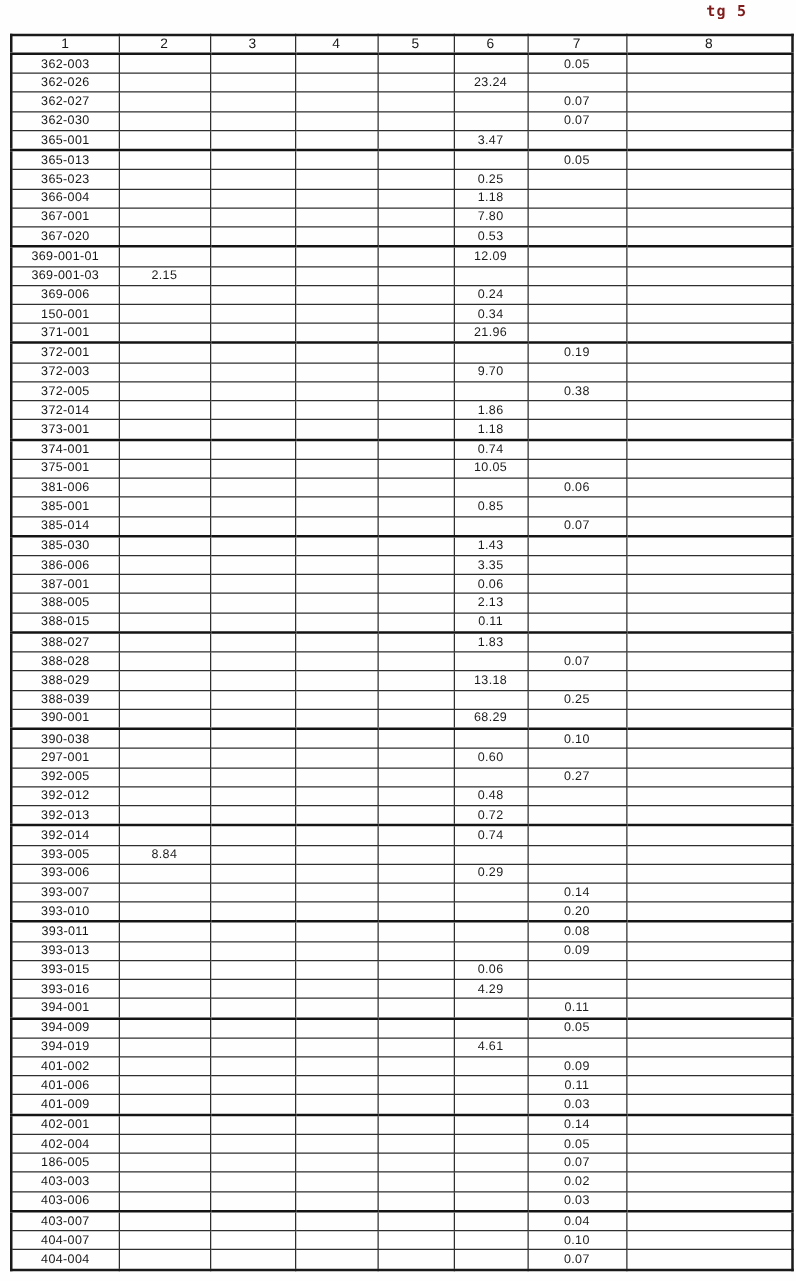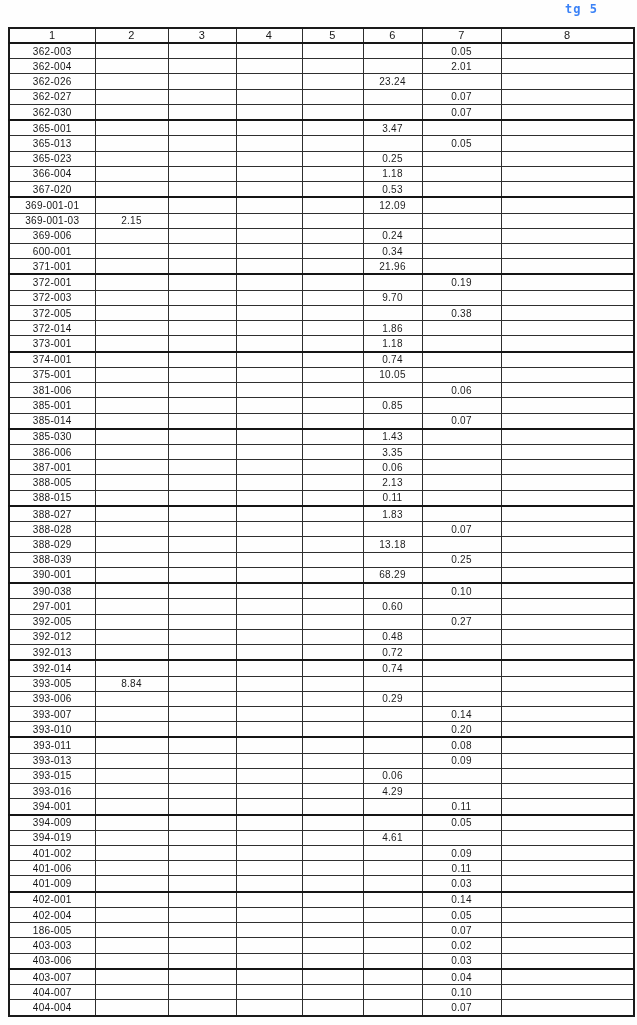--- a/index.html
+++ b/index.html
@@ -17,21 +17,21 @@
     overflow: hidden;
   }
   .corner-label {
     position: absolute;
     top: 2px;
     left: 565px;
     font-family: "DejaVu Sans Mono", monospace;
     font-weight: bold;
     font-size: 12px;
     letter-spacing: 1px;
-    color: #3b82f6;
+    color: #7f1d1d;
   }
   table.scan-table {
     position: absolute;
     left: 8px;
     top: 27px;
     width: 625px;
     height: 990px;
     border-collapse: collapse;
     table-layout: fixed;
     border: 2px solid #1a1a1a;
@@ -101,30 +101,20 @@
           <td>362-003</td>
           <td></td>
           <td></td>
           <td></td>
           <td></td>
           <td></td>
           <td>0.05</td>
           <td></td>
         </tr>
         <tr>
-          <td>362-004</td>
-          <td></td>
-          <td></td>
-          <td></td>
-          <td></td>
-          <td></td>
-          <td>2.01</td>
-          <td></td>
-        </tr>
-        <tr>
           <td>362-026</td>
           <td></td>
           <td></td>
           <td></td>
           <td></td>
           <td>23.24</td>
           <td></td>
           <td></td>
         </tr>
         <tr>
@@ -177,20 +167,30 @@
           <td></td>
           <td></td>
         </tr>
         <tr>
           <td>366-004</td>
           <td></td>
           <td></td>
           <td></td>
           <td></td>
           <td>1.18</td>
+          <td></td>
+          <td></td>
+        </tr>
+        <tr>
+          <td>367-001</td>
+          <td></td>
+          <td></td>
+          <td></td>
+          <td></td>
+          <td>7.80</td>
           <td></td>
           <td></td>
         </tr>
         <tr>
           <td>367-020</td>
           <td></td>
           <td></td>
           <td></td>
           <td></td>
           <td>0.53</td>
@@ -221,21 +221,21 @@
           <td>369-006</td>
           <td></td>
           <td></td>
           <td></td>
           <td></td>
           <td>0.24</td>
           <td></td>
           <td></td>
         </tr>
         <tr>
-          <td>600-001</td>
+          <td>150-001</td>
           <td></td>
           <td></td>
           <td></td>
           <td></td>
           <td>0.34</td>
           <td></td>
           <td></td>
         </tr>
         <tr>
           <td>371-001</td>

